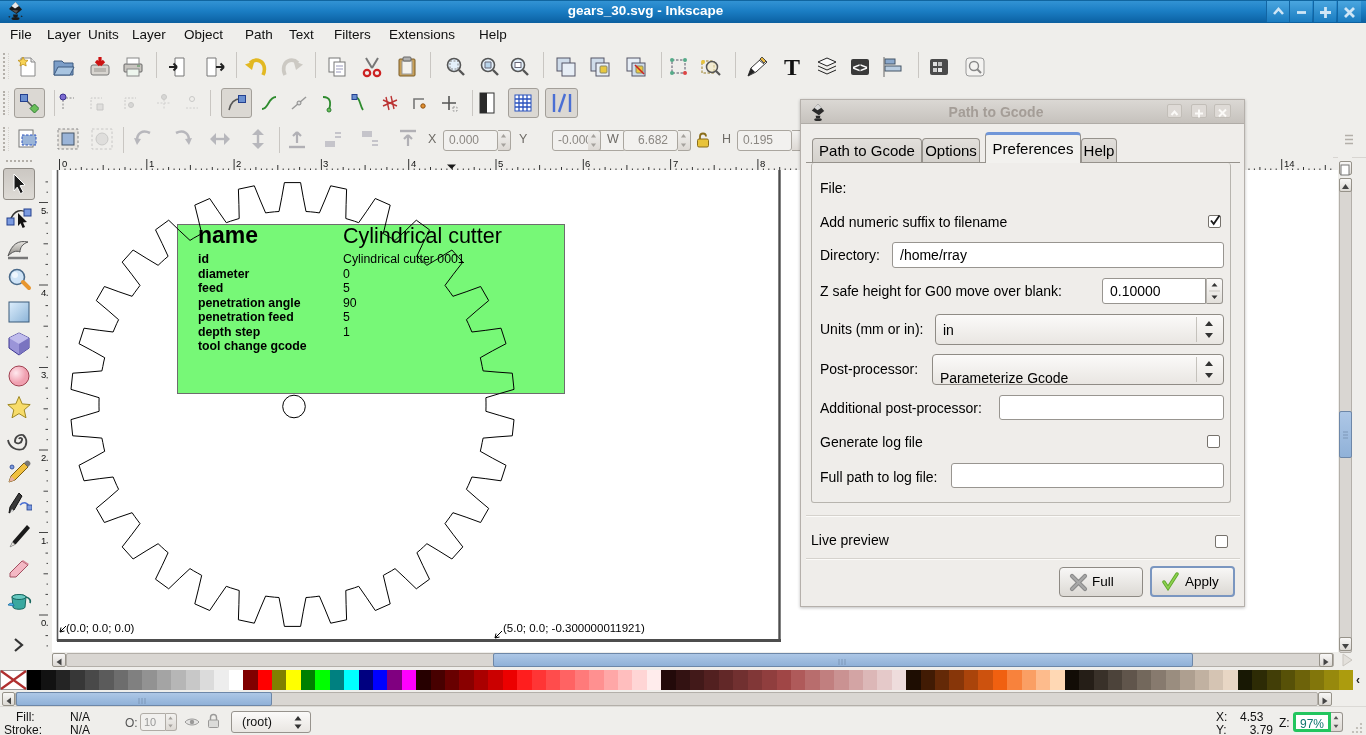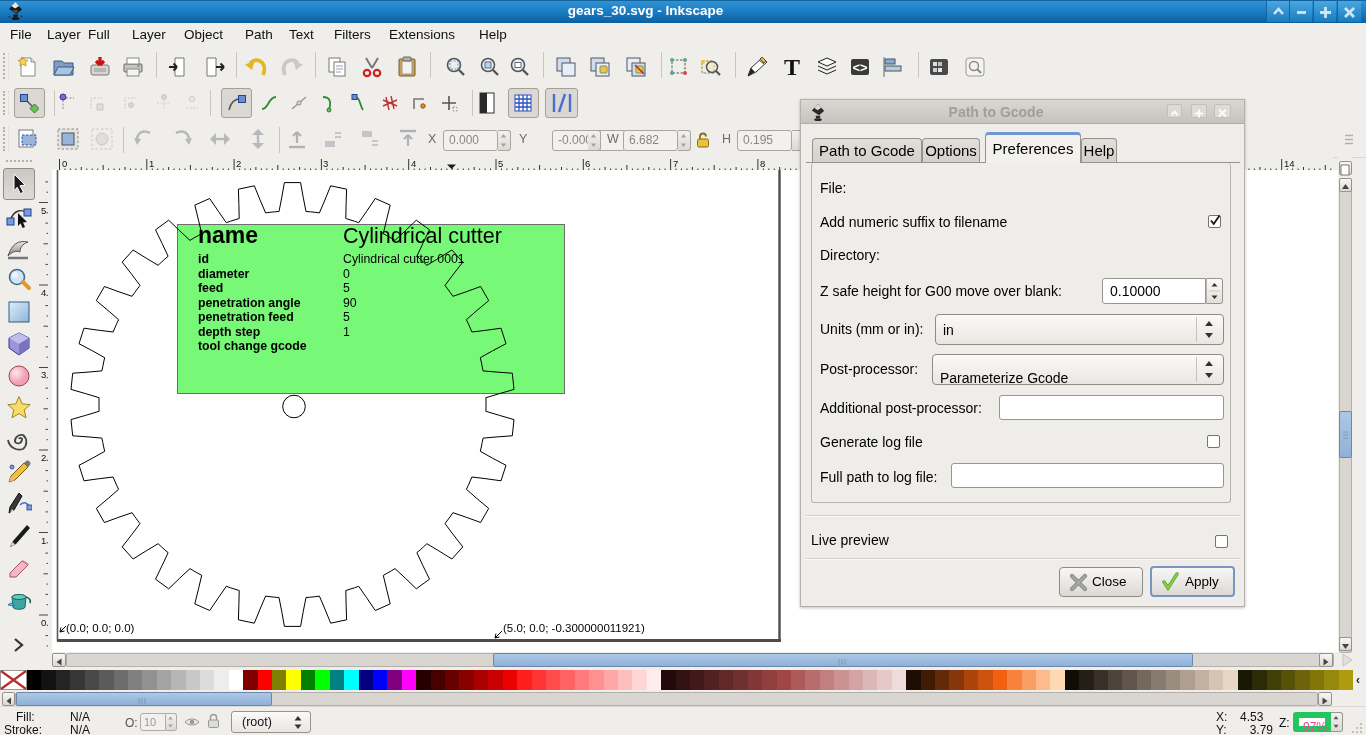--- a/index.html
+++ b/index.html
@@ -53,21 +53,21 @@
     </svg></div>
 <div class="abs wbtn" style="left:1313px"><svg width="23" height="21">
       <path d="M11.5 6v11M6 11.5h11" stroke="#cfe6f6" stroke-width="2.8"></path>
     </svg></div>
 <div class="abs wbtn" style="left:1337px;width:24px"><svg width="24" height="21">
       <path d="M7 7l9 9M16 7l-9 9" stroke="#cfe6f6" stroke-width="2.8"></path>
     </svg></div>
 <div class="abs" id="menubar">
 <span class="abs mi" style="left:10px">File</span>
 <span class="abs mi" style="left:47px">Layer</span>
-<span class="abs mi" style="left:88px">Full</span>
+<span class="abs mi" style="left:88px">Units</span>
 <span class="abs mi" style="left:132px">Layer</span>
 <span class="abs mi" style="left:184px">Object</span>
 <span class="abs mi" style="left:245px">Path</span>
 <span class="abs mi" style="left:289px">Text</span>
 <span class="abs mi" style="left:334px">Filters</span>
 <span class="abs mi" style="left:389px">Extensions</span>
 <span class="abs mi" style="left:479px">Help</span>
 </div>
 <div class="abs" id="tb1">
     <div class="abs" style="left:3px;top:8px;width:3px;height:26px;border-left:2px dotted #b3afa9;border-right:1px dotted #d8d5d0"></div>
@@ -339,21 +339,21 @@
 <div class="abs gray-entry" style="left:443px;top:10px;width:55px;height:21px;line-height:19px;padding-left:5px">0.000</div>
 <div class="abs" style="left:498px;top:10px;width:13px;height:21px;background:linear-gradient(#f2f1ef,#ddd9d4);border:1px solid #aaa69f;border-left:none;border-radius:0 3px 3px 0;box-sizing:border-box"><svg width="11" height="19">
         <path d="M5.5 3l2.6 3.4H2.9zM5.5 16l2.6-3.4H2.9z" fill="#a5a29d"></path>
       </svg></div>
 <span class="abs" style="left:519px;top:12px;font-size:12.5px;color:#6e6b66">Y</span>
 <div class="abs gray-entry" style="left:552px;top:10px;width:74px;height:21px;line-height:19px;padding-left:5px">-0.000</div>
 <div class="abs" style="left:588px;top:10px;width:13px;height:21px;background:linear-gradient(#f2f1ef,#ddd9d4);border:1px solid #aaa69f;border-left:none;border-radius:0 3px 3px 0;box-sizing:border-box"><svg width="11" height="19">
         <path d="M5.5 3l2.6 3.4H2.9zM5.5 16l2.6-3.4H2.9z" fill="#a5a29d"></path>
       </svg></div>
 <span class="abs" style="left:607px;top:12px;font-size:12.5px;color:#6e6b66">W</span>
-<div class="abs gray-entry" style="left:623px;top:10px;width:55px;height:21px;line-height:19px;padding-left:5px">6.682</div>
+<div class="abs gray-entry" style="left:623px;top:10px;width:55px;height:21px;line-height:19px;padding-left:14px">6.682</div>
 <div class="abs" style="left:678px;top:10px;width:13px;height:21px;background:linear-gradient(#f2f1ef,#ddd9d4);border:1px solid #aaa69f;border-left:none;border-radius:0 3px 3px 0;box-sizing:border-box"><svg width="11" height="19">
         <path d="M5.5 3l2.6 3.4H2.9zM5.5 16l2.6-3.4H2.9z" fill="#a5a29d"></path>
       </svg></div>
 <svg class="abs" style="left:695px;top:10px" width="16" height="20">
       <rect x="2.5" y="9" width="11" height="8" rx="1.5" fill="#e8c33a" stroke="#8a6d1a"></rect>
       <path d="M5 9V6.5a3 3 0 016 0" fill="none" stroke="#8a6d1a" stroke-width="1.8"></path>
     </svg>
 <span class="abs" style="left:722px;top:12px;font-size:12.5px;color:#6e6b66">H</span>
 <div class="abs gray-entry" style="left:737px;top:10px;width:55px;height:21px;line-height:19px;padding-left:5px">0.195</div>
 <div class="abs" style="left:792px;top:10px;width:13px;height:21px;background:linear-gradient(#f2f1ef,#ddd9d4);border:1px solid #aaa69f;border-left:none;border-radius:0 3px 3px 0;box-sizing:border-box"></div>
@@ -666,21 +666,21 @@
     <div class="abs" style="left:231px;top:4px;width:80px;height:22px;background:linear-gradient(#fbfaf9,#e9e6e2);border:1px solid #97938d;border-radius:3px;box-sizing:border-box"></div>
     <span class="abs" style="left:242px;top:8px;font-size:12.5px;color:#111">(root)</span>
     <svg class="abs" style="left:293px;top:9px" width="10" height="13">
       <path d="M5 0l3.5 4.5h-7zM5 13l3.5-4.5h-7z" fill="#333"></path>
     </svg>
     <span class="abs" style="left:1216px;top:3px;font-size:12px;color:#111">X:</span>
     <span class="abs" style="left:1216px;top:16px;font-size:12px;color:#111">Y:</span>
     <span class="abs" style="left:1240px;top:3px;width:33px;font-size:12px;color:#111">4.53</span>
     <span class="abs" style="left:1240px;top:16px;width:33px;text-align:right;font-size:12px;color:#111">3.79</span>
     <span class="abs" style="left:1279px;top:9px;font-size:12px;color:#111">Z:</span>
-    <div class="abs" style="left:1293px;top:5px;width:38px;height:20px;background:#fff;border:6px solid #22c55e;border-radius:3px 0 0 3px;box-sizing:border-box;font-size:12px;color:#ec4899;line-height:18px;padding-left:4px">97%</div>
+    <div class="abs" style="left:1293px;top:5px;width:38px;height:20px;background:#fff;border:3px solid #22c55e;border-radius:3px 0 0 3px;box-sizing:border-box;font-size:12px;color:#0f766e;line-height:18px;padding-left:4px">97%</div>
     <div class="abs" style="left:1331px;top:5px;width:12px;height:20px;background:linear-gradient(#f2f1ef,#ddd9d4);border:1px solid #97938d;border-left:none;border-radius:0 3px 3px 0;box-sizing:border-box"><svg width="10" height="18">
         <path d="M5 3l2.4 3.2H2.6zM5 15l2.4-3.2H2.6z" fill="#555"></path>
       </svg></div>
     <svg class="abs" style="left:1350px;top:14px" width="14" height="14">
       <g fill="#b8b4ae">
         <circle cx="11" cy="3" r="1.1"></circle>
         <circle cx="7" cy="7" r="1.1"></circle>
         <circle cx="11" cy="7" r="1.1"></circle>
         <circle cx="3" cy="11" r="1.1"></circle>
         <circle cx="7" cy="11" r="1.1"></circle>
@@ -714,20 +714,21 @@
 <div class="abs tab" style="left:184px;top:32px;width:96px;height:31px;line-height:28px;background:#f2f1ee;border-top:3px solid #7096d8">Preferences</div>
 
 <div class="abs" style="left:10px;top:63px;width:420px;height:340px;border:1px solid #b7b4ae;border-top:none;border-radius:3px;box-sizing:border-box"></div>
 <span class="abs dlabel" style="left:19px;top:80px">File:</span>
 <span class="abs dlabel" style="left:19px;top:114px">Add numeric suffix to filename</span>
 <div class="abs checkbox" style="left:407px;top:115px"></div>
 <svg class="abs" style="left:407px;top:113px" width="14" height="15">
       <path d="M3 7.5l2.7 3.5L11.5 2.5" fill="none" stroke="#1a1a1a" stroke-width="1.9"></path>
     </svg>
 <span class="abs dlabel" style="left:19px;top:147px">Directory:</span>
+<div class="abs entry" style="left:91px;top:142px;width:332px;height:26px;line-height:24px;padding-left:7px">/home/rray</div>
 <span class="abs dlabel" style="left:19px;top:183px">Z safe height for G00 move over blank:</span>
 <div class="abs entry" style="left:301px;top:178px;width:104px;height:26px;line-height:24px;padding-left:7px;border-radius:3px 0 0 3px">0.10000</div>
 <div class="abs" style="left:405px;top:178px;width:17px;height:26px;background:linear-gradient(#fbfaf9,#e2dfda);border:1px solid #98948f;border-left:1px solid #b8b5b0;box-sizing:border-box;border-radius:0 3px 3px 0"><svg width="15" height="24">
         <path d="M7.5 4l3 3.6h-6zM7.5 20l3-3.6h-6z" fill="#333"></path>
         <path d="M2 12h11" stroke="#c8c5c0"></path>
       </svg></div>
 <span class="abs dlabel" style="left:19px;top:321px"></span>
 <span class="abs dlabel" style="left:19px;top:221px">Units (mm or in):</span>
 <div class="abs combo" style="left:134px;top:214px;width:289px;height:31px"></div>
 <span class="abs dlabel" style="left:142px;top:222px">in</span>
@@ -753,20 +754,20 @@
 <div class="abs" style="left:5px;top:416px;width:434px;height:1px;background:#fbfaf8"></div>
 <span class="abs dlabel" style="left:10px;top:432px">Live preview</span>
 <div class="abs checkbox" style="left:414px;top:435px"></div>
 <div class="abs" style="left:5px;top:458px;width:434px;height:1px;background:#d5d2cd"></div>
 <div class="abs" style="left:5px;top:459px;width:434px;height:1px;background:#fbfaf8"></div>
 <div class="abs sbtn" style="left:258px;top:467px;width:84px;height:30px;border-radius:4px;border-color:#8e8a84"></div>
 <svg class="abs" style="left:268px;top:473px" width="19" height="19">
       <path d="M3 3L16 16M16 3L3 16" stroke="#8a8a8a" stroke-width="4.2" stroke-linecap="round"></path>
       <path d="M3 3L16 16M16 3L3 16" stroke="#a8a8a8" stroke-width="2" stroke-linecap="round"></path>
     </svg>
-<span class="abs" style="left:291px;top:474px;font-size:13.5px;color:#000">Close</span>
+<span class="abs" style="left:291px;top:474px;font-size:13.5px;color:#000">Full</span>
 <div class="abs sbtn" style="left:349px;top:466px;width:85px;height:31px;border-radius:4px;border:2px solid #7a96c0"></div>
 <svg class="abs" style="left:359px;top:471px" width="20" height="20">
       <path d="M4 11l4 6 9-14" fill="none" stroke="#5da829" stroke-width="3.4" stroke-linecap="round"></path>
       <path d="M4 11l4 6 9-14" fill="none" stroke="#8ed050" stroke-width="1.6" stroke-linecap="round"></path>
     </svg>
 <span class="abs" style="left:384px;top:474px;font-size:13.5px;color:#000">Apply</span>
 </div>
 
 </body></html>

